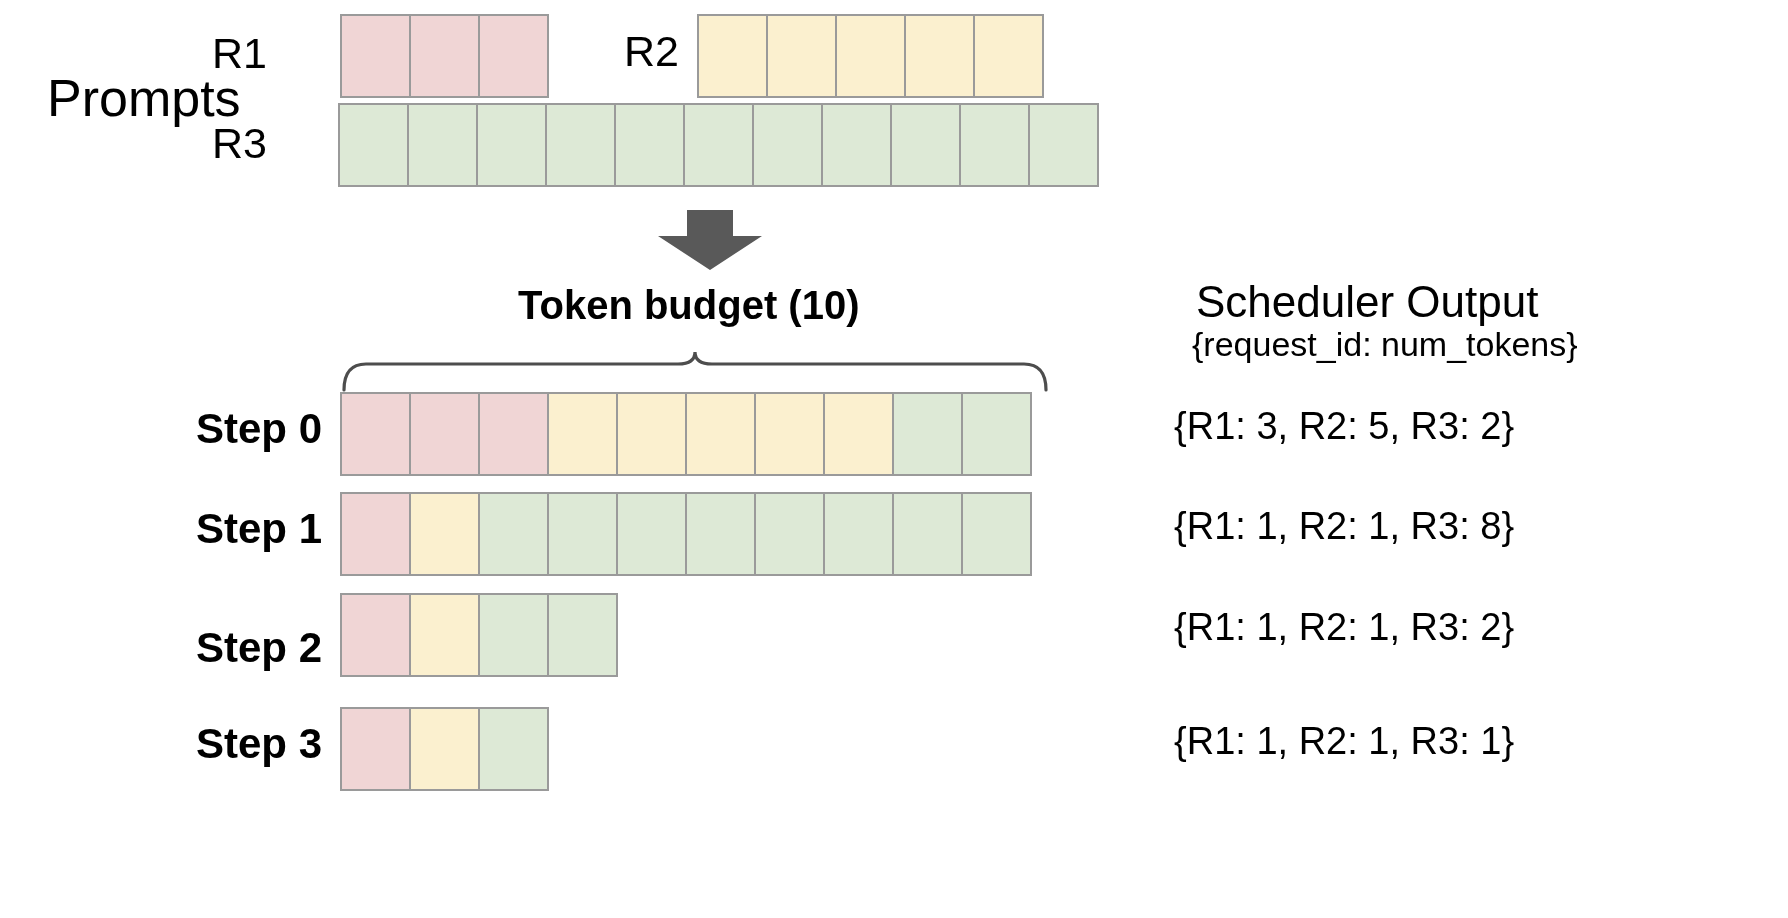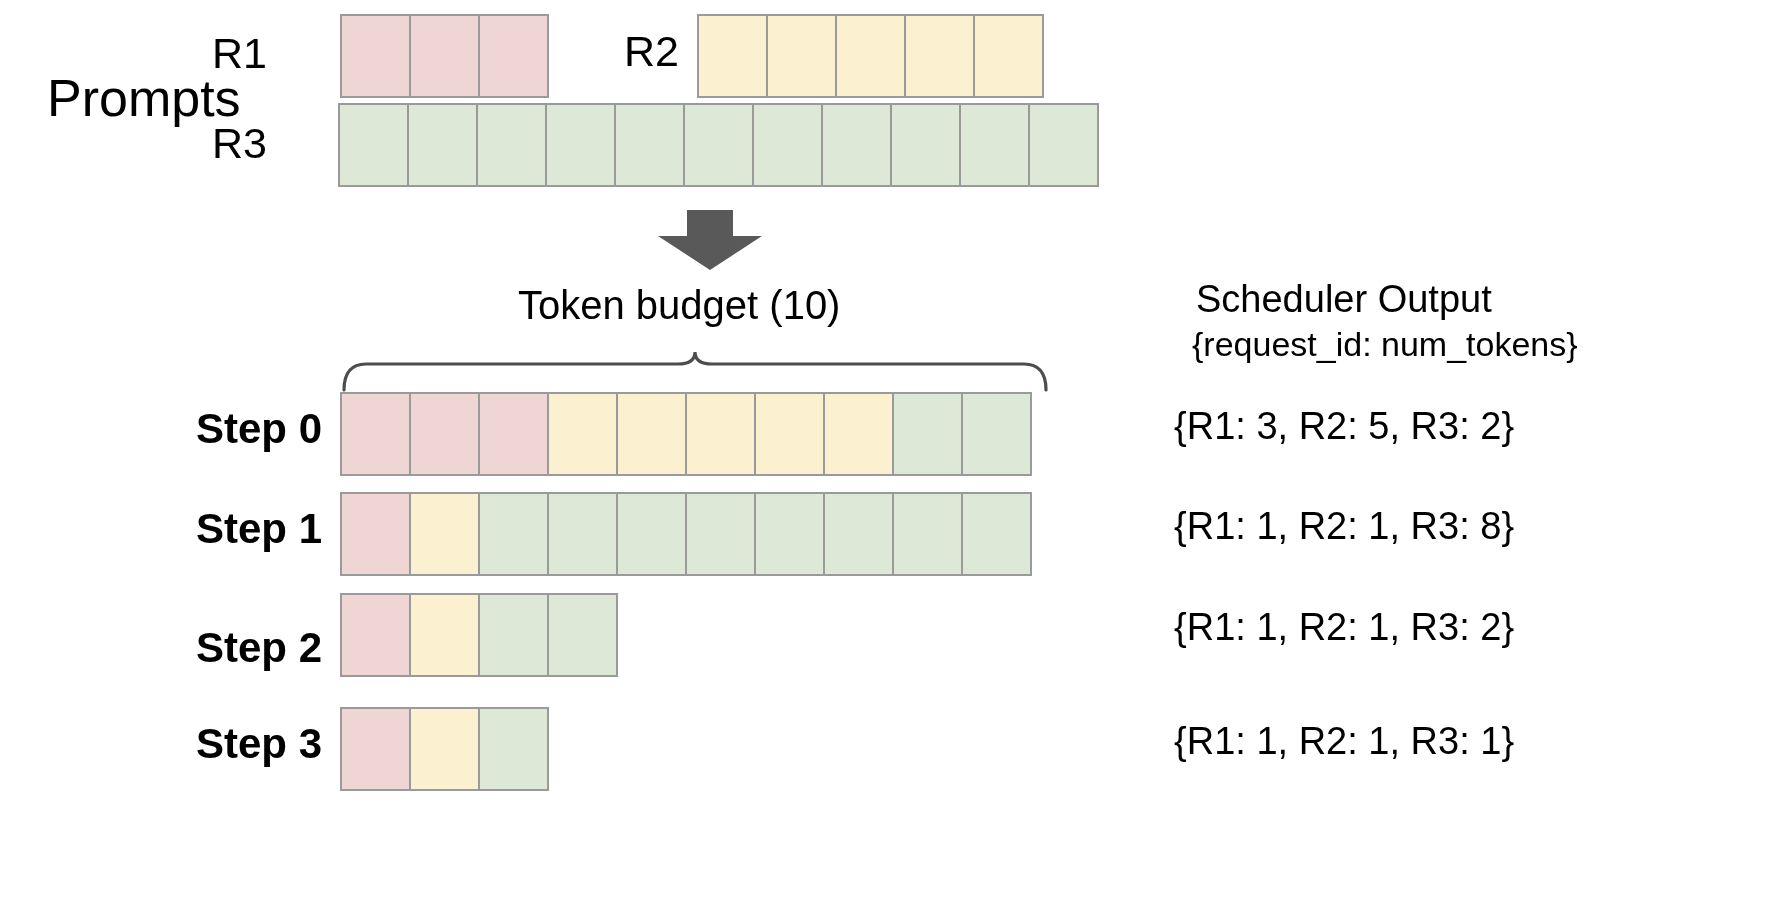--- a/index.html
+++ b/index.html
@@ -58,34 +58,35 @@
     top: 210px;
     width: 140px;
     height: 60px;
   }
 
   
   #token-budget-label {
     left: 518px;
     top: 285px;
     font-size: 40px;
+    font-weight: bold;
   }
   #budget-brace {
     position: absolute;
     left: 340px;
     top: 350px;
     width: 710px;
     height: 42px;
   }
 
   
   #scheduler-title {
     left: 1196px;
     top: 280px;
-    font-size: 38px;
+    font-size: 44px;
   }
   #scheduler-subtitle {
     left: 1192px;
     top: 327px;
     font-size: 34px;
   }
   .sched-row {
     position: absolute;
     left: 1174px;
     font-size: 38px;

